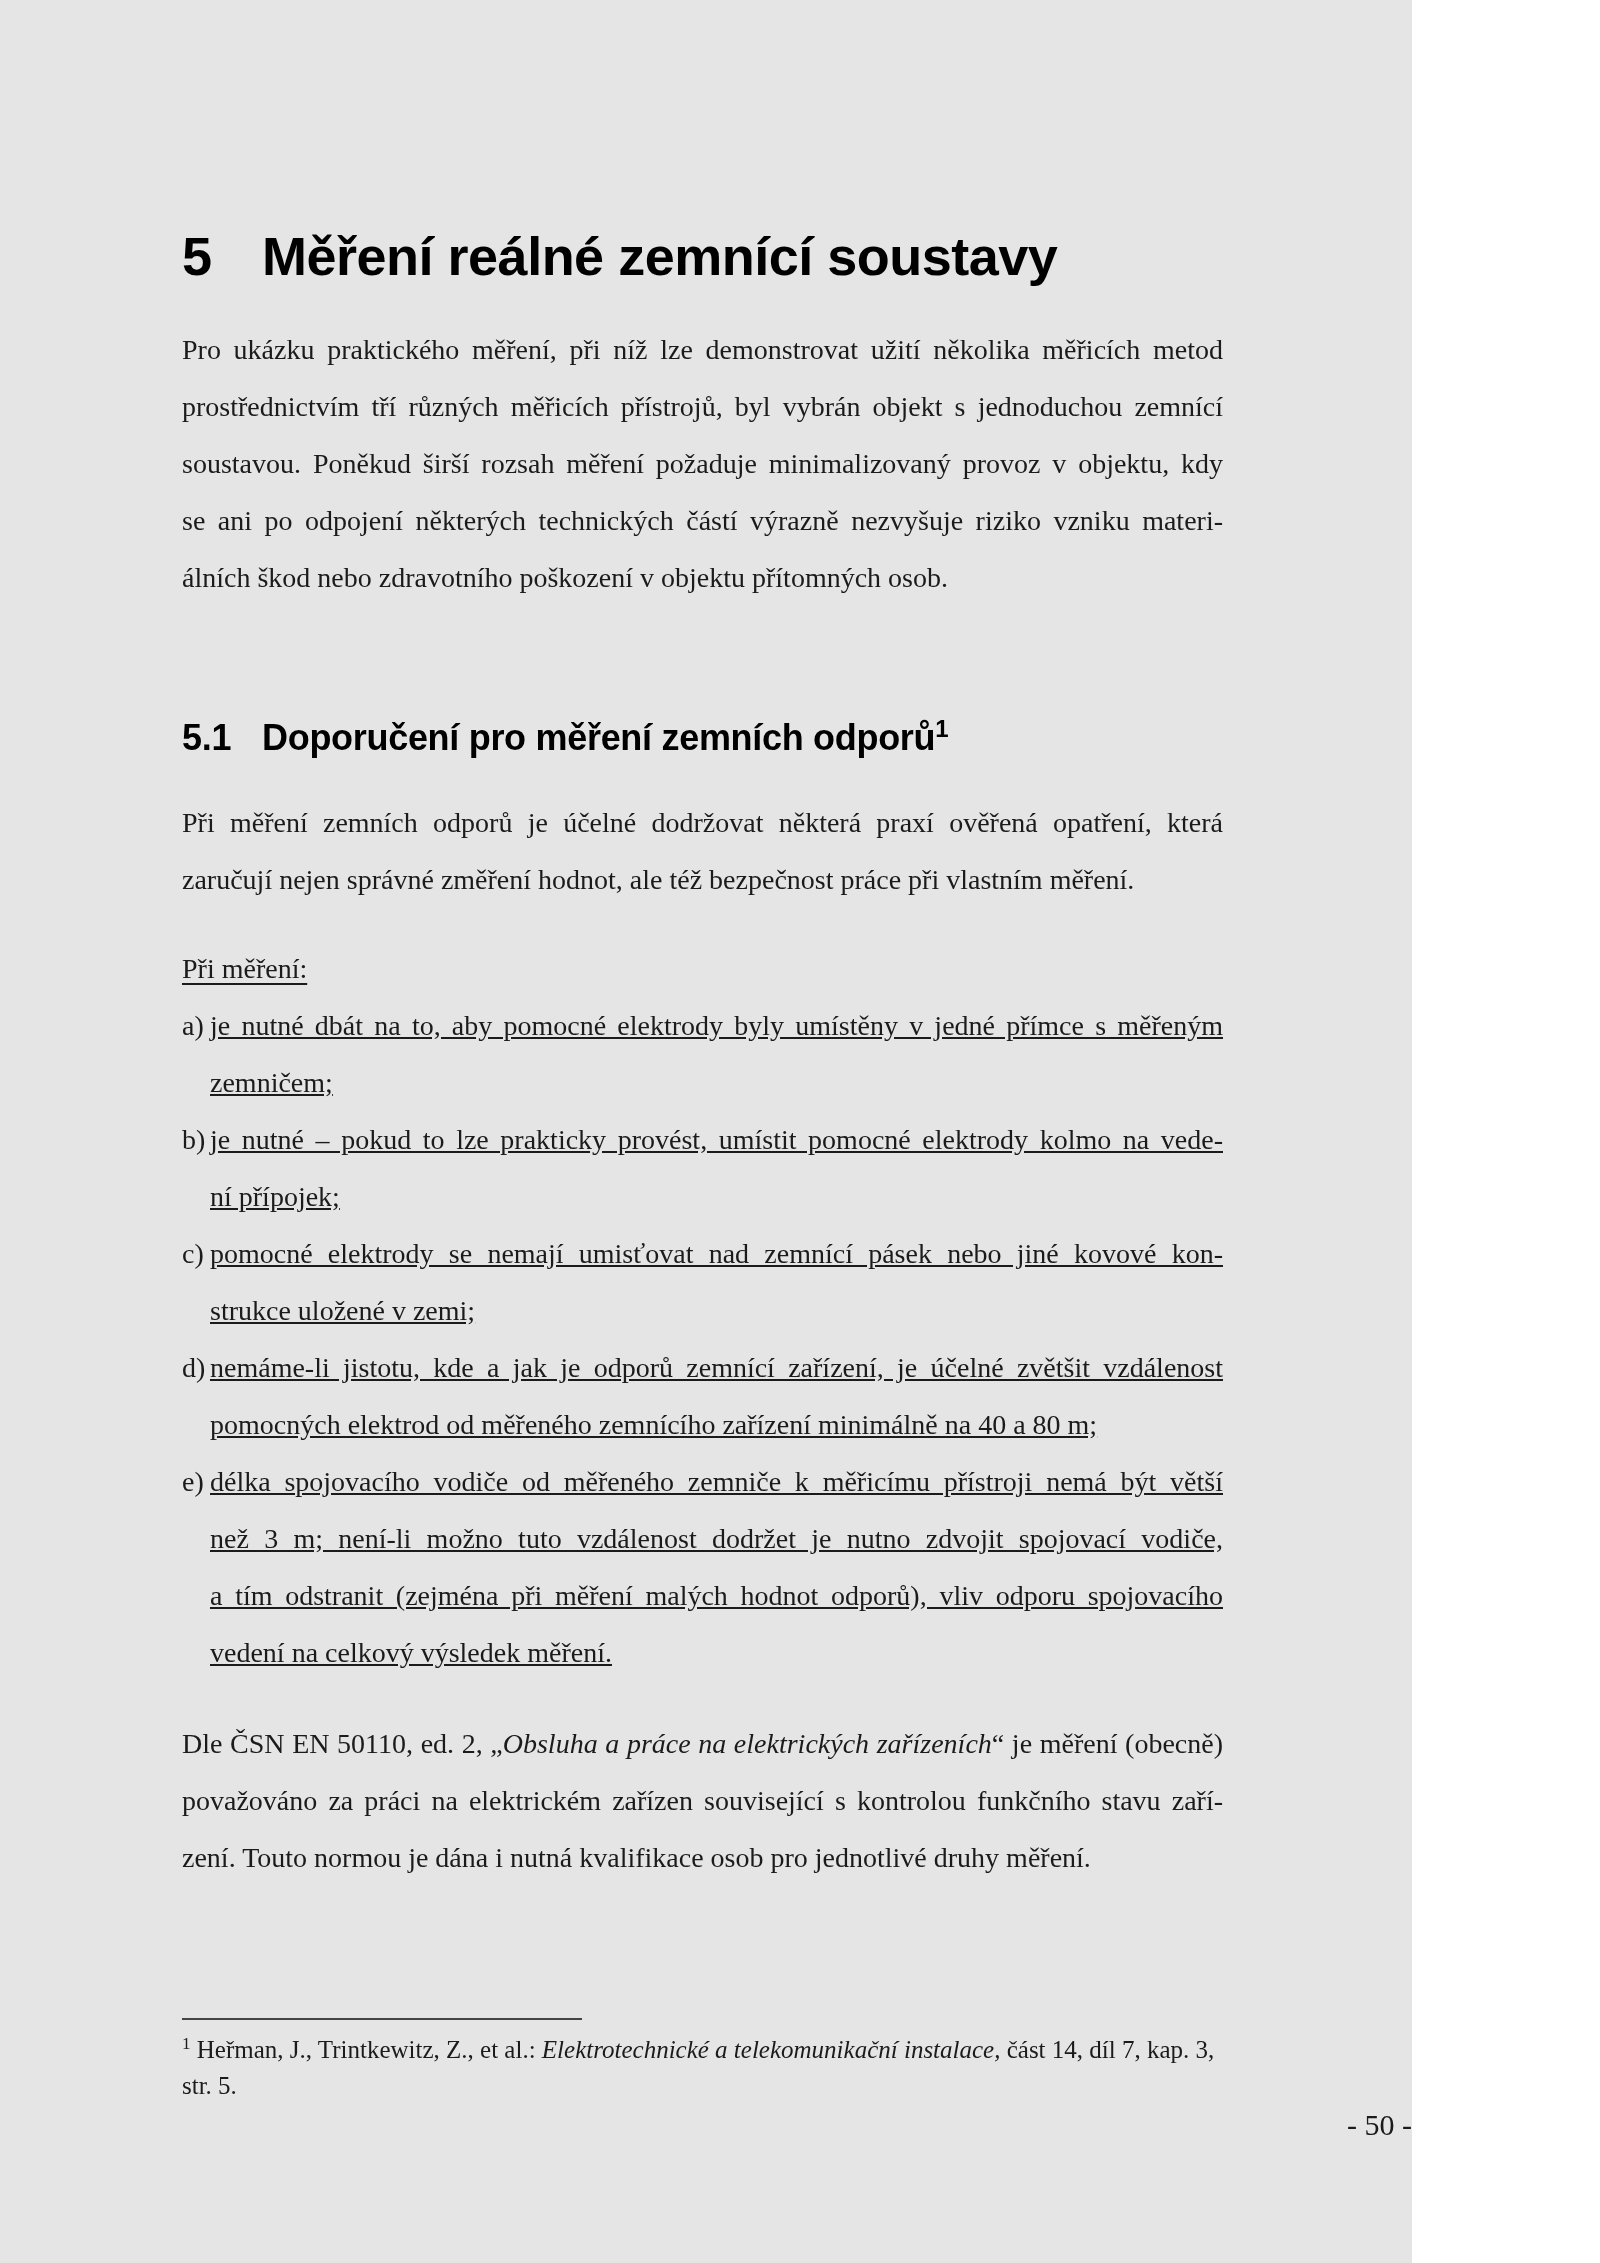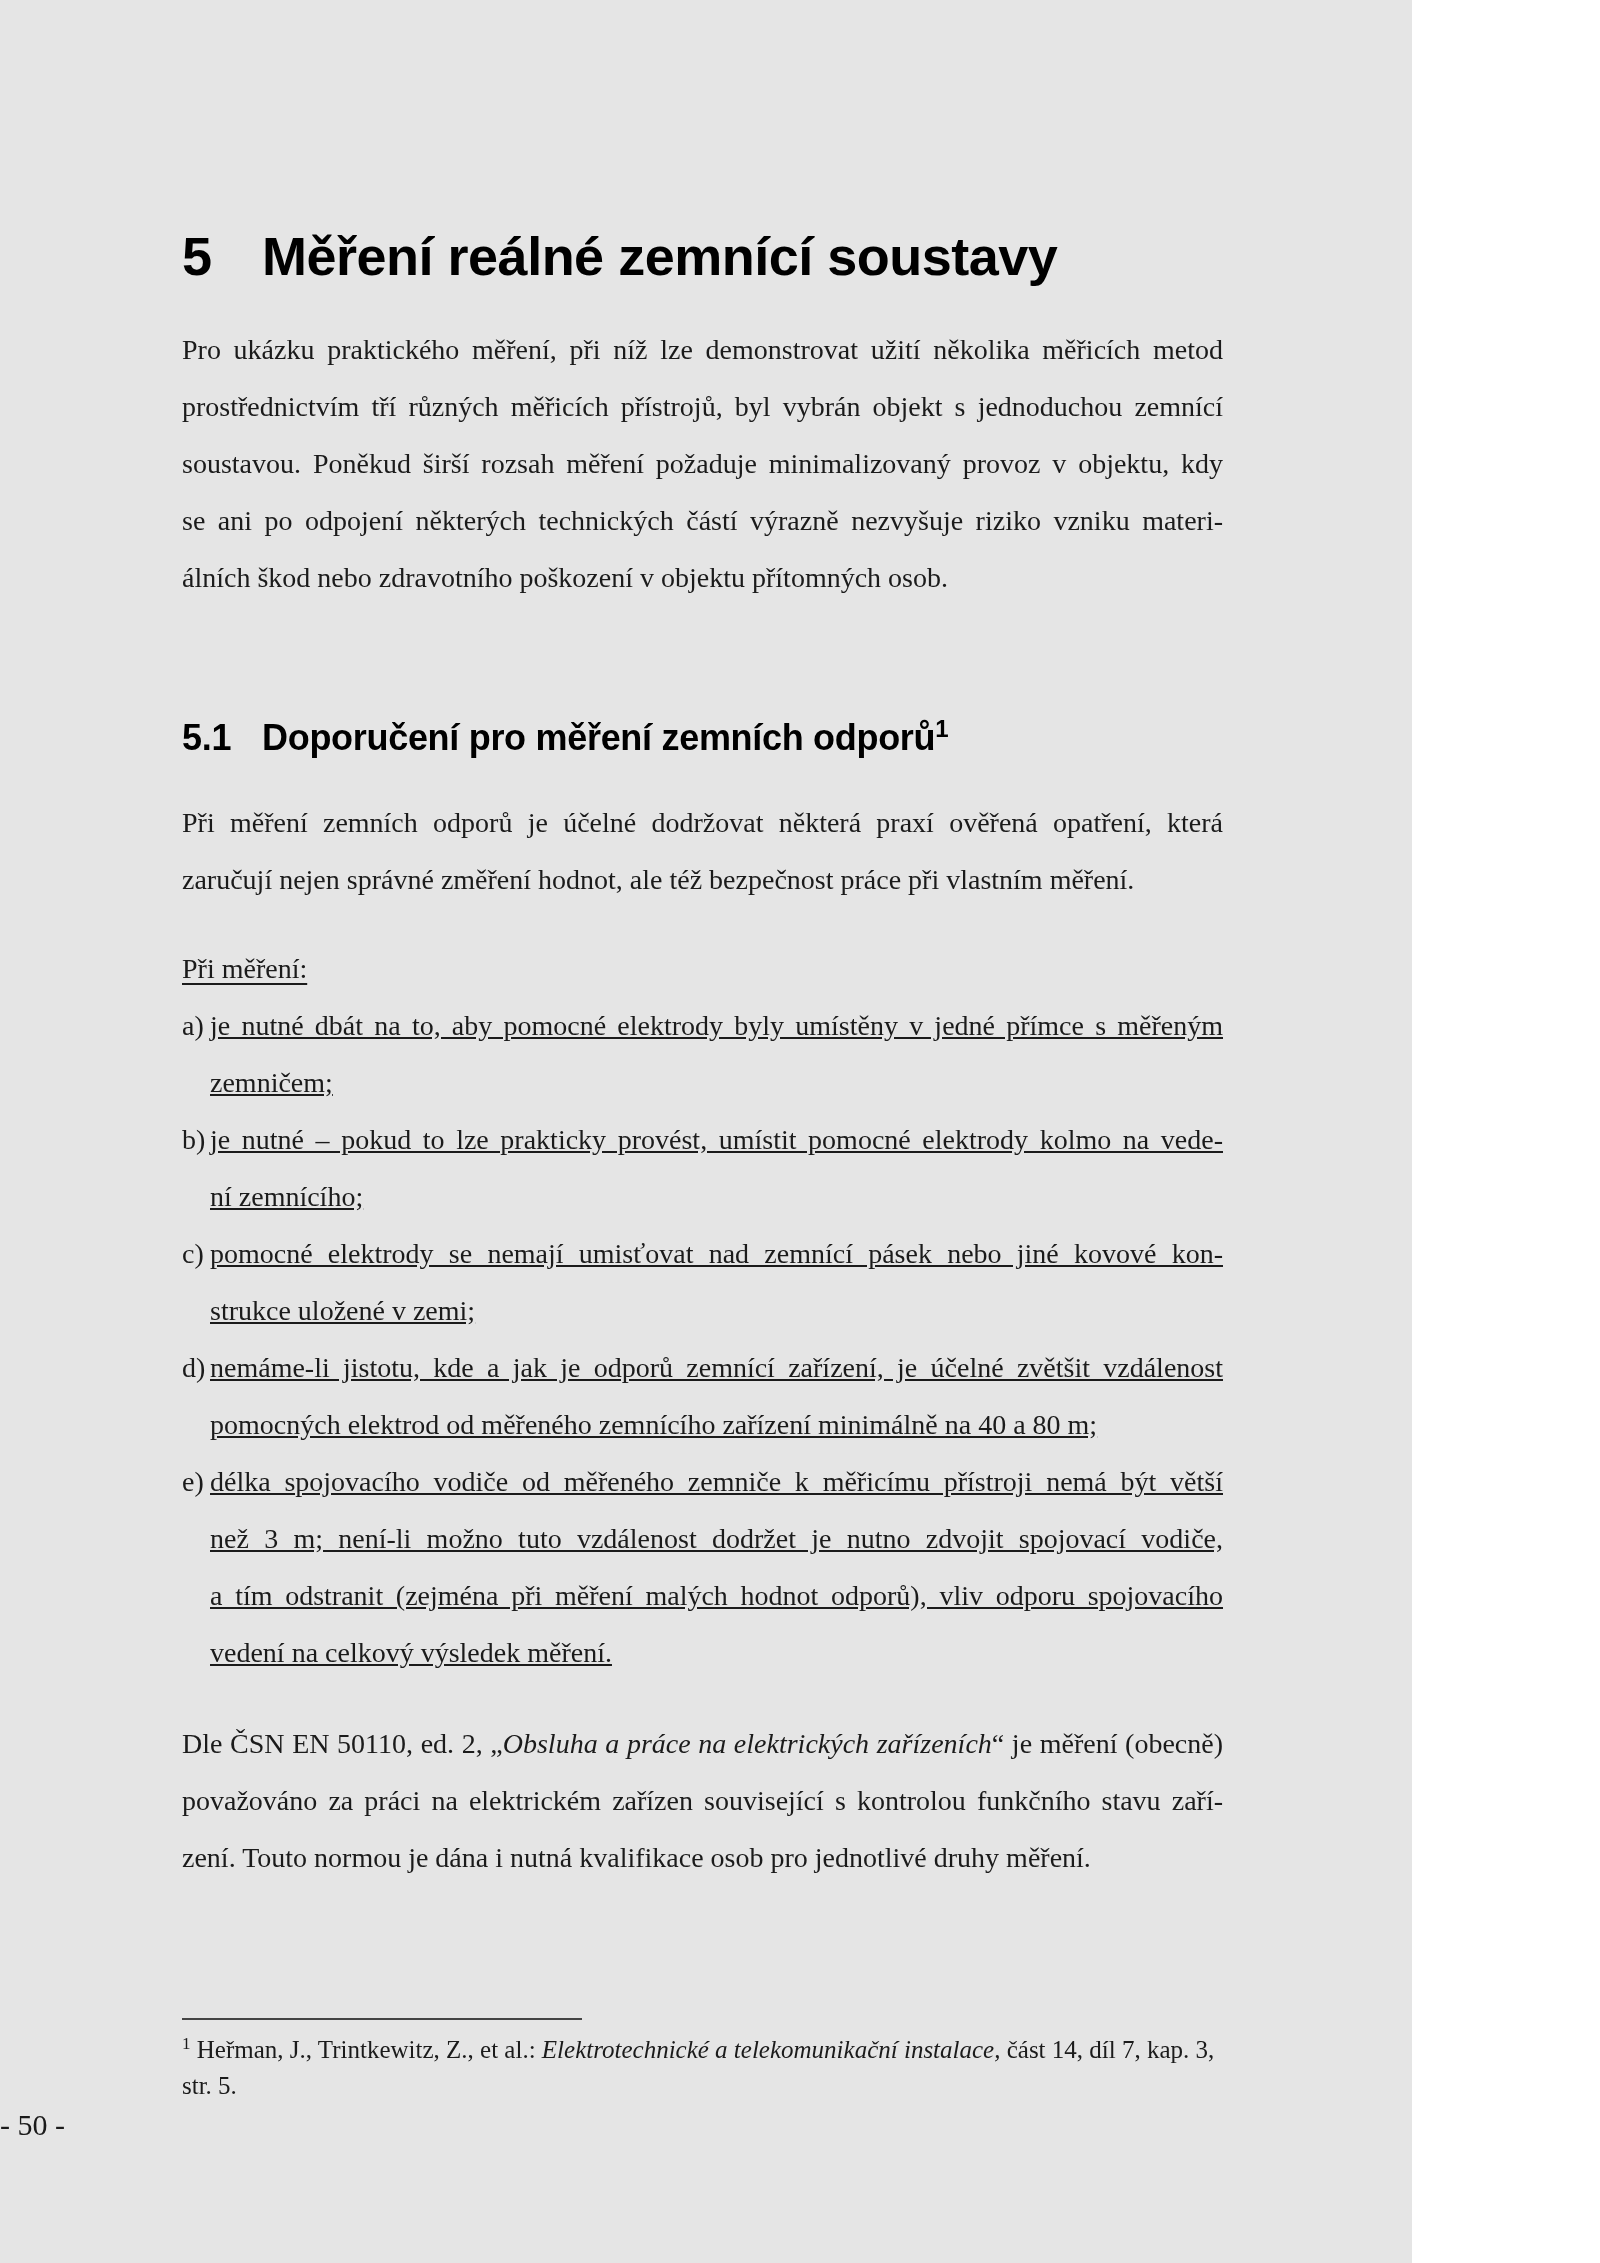--- a/index.html
+++ b/index.html
@@ -104,21 +104,21 @@
   .footnote sup {
     font-size: 17px;
     vertical-align: super;
     line-height: 0;
   }
   .page-number {
     position: absolute;
     left: 0;
     right: 0;
     top: 2108px;
-    text-align: left;
+    text-align: right;
     font-size: 30px;
     color: #1b1b1b;
   }
 </style>
 </head>
 <body>
 
 <div class="page">
   <main class="content">
 
@@ -146,21 +146,21 @@
           <span class="marker">a)</span>
           <div class="li-body">
             <div class="jline just">je nutné dbát na to, aby pomocné elektrody byly umístěny v jedné přímce s měřeným</div>
             <div class="jline">zemničem;</div>
           </div>
         </div>
         <div class="list-item">
           <span class="marker">b)</span>
           <div class="li-body">
             <div class="jline just">je nutné – pokud to lze prakticky provést, umístit pomocné elektrody kolmo na vede-</div>
-            <div class="jline">ní zemnícího;</div>
+            <div class="jline">ní přípojek;</div>
           </div>
         </div>
         <div class="list-item">
           <span class="marker">c)</span>
           <div class="li-body">
             <div class="jline just">pomocné elektrody se nemají umisťovat nad zemnící pásek nebo jiné kovové kon-</div>
             <div class="jline">strukce uložené v zemi;</div>
           </div>
         </div>
         <div class="list-item">

